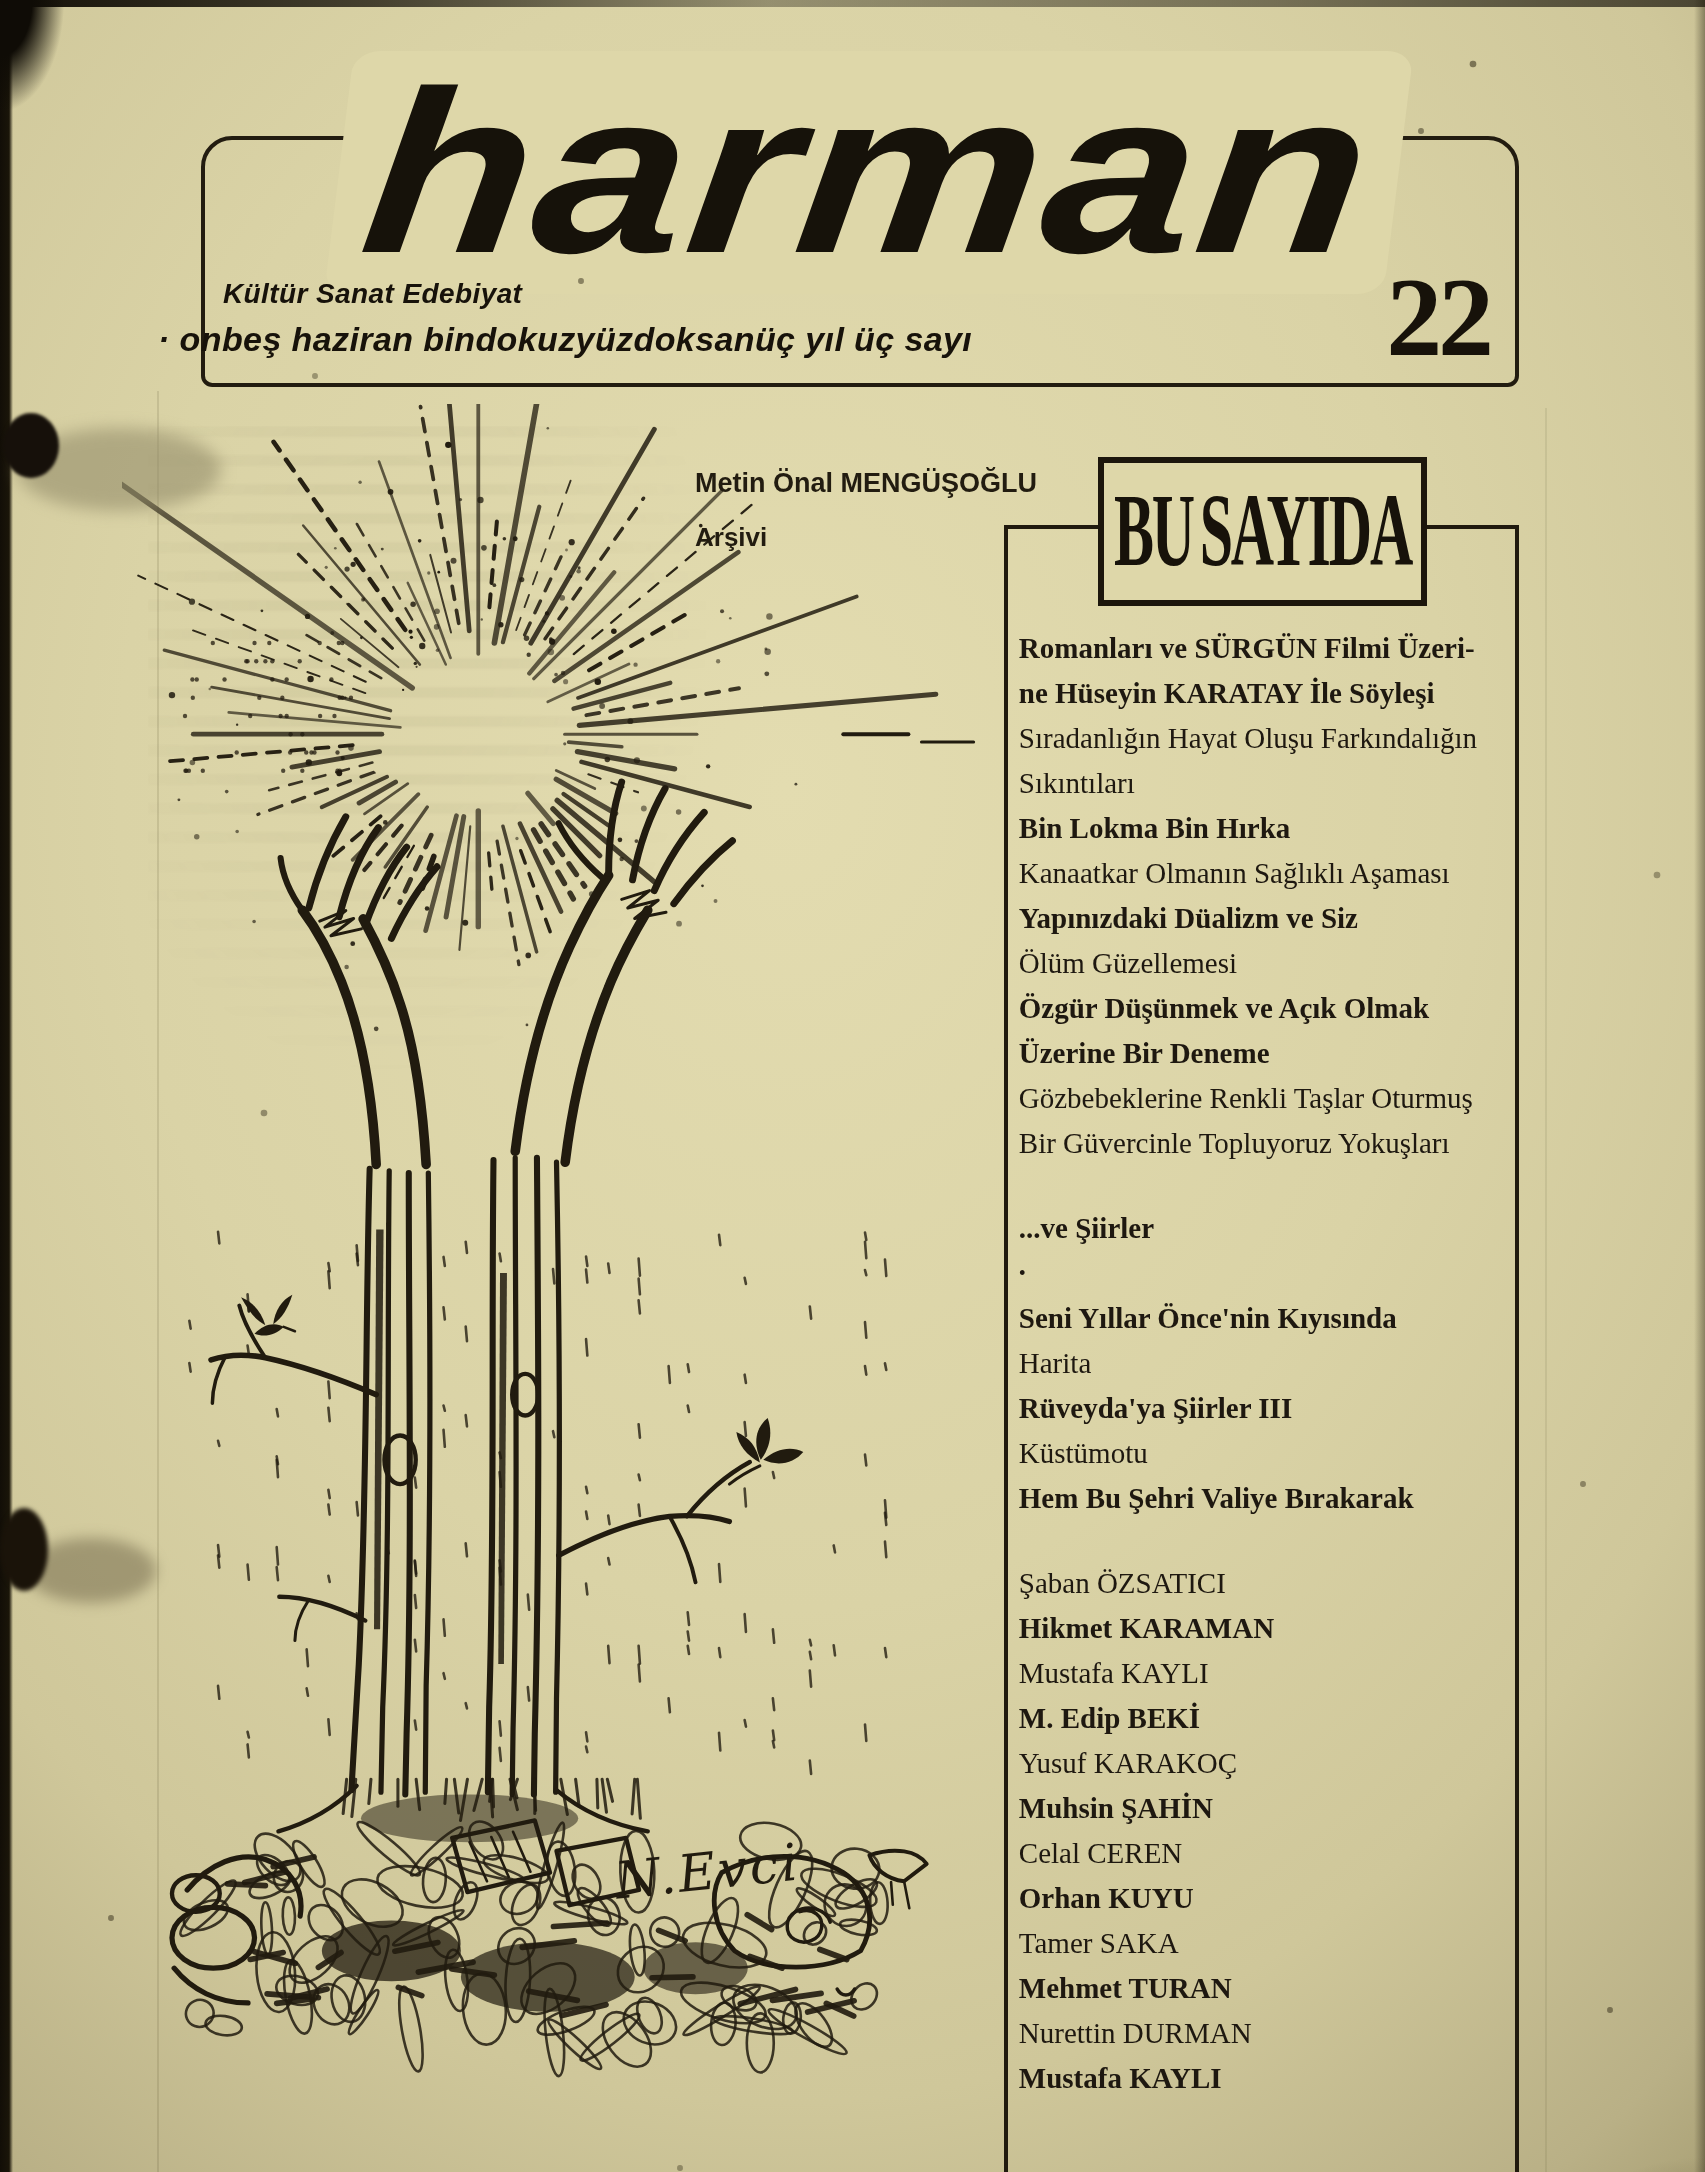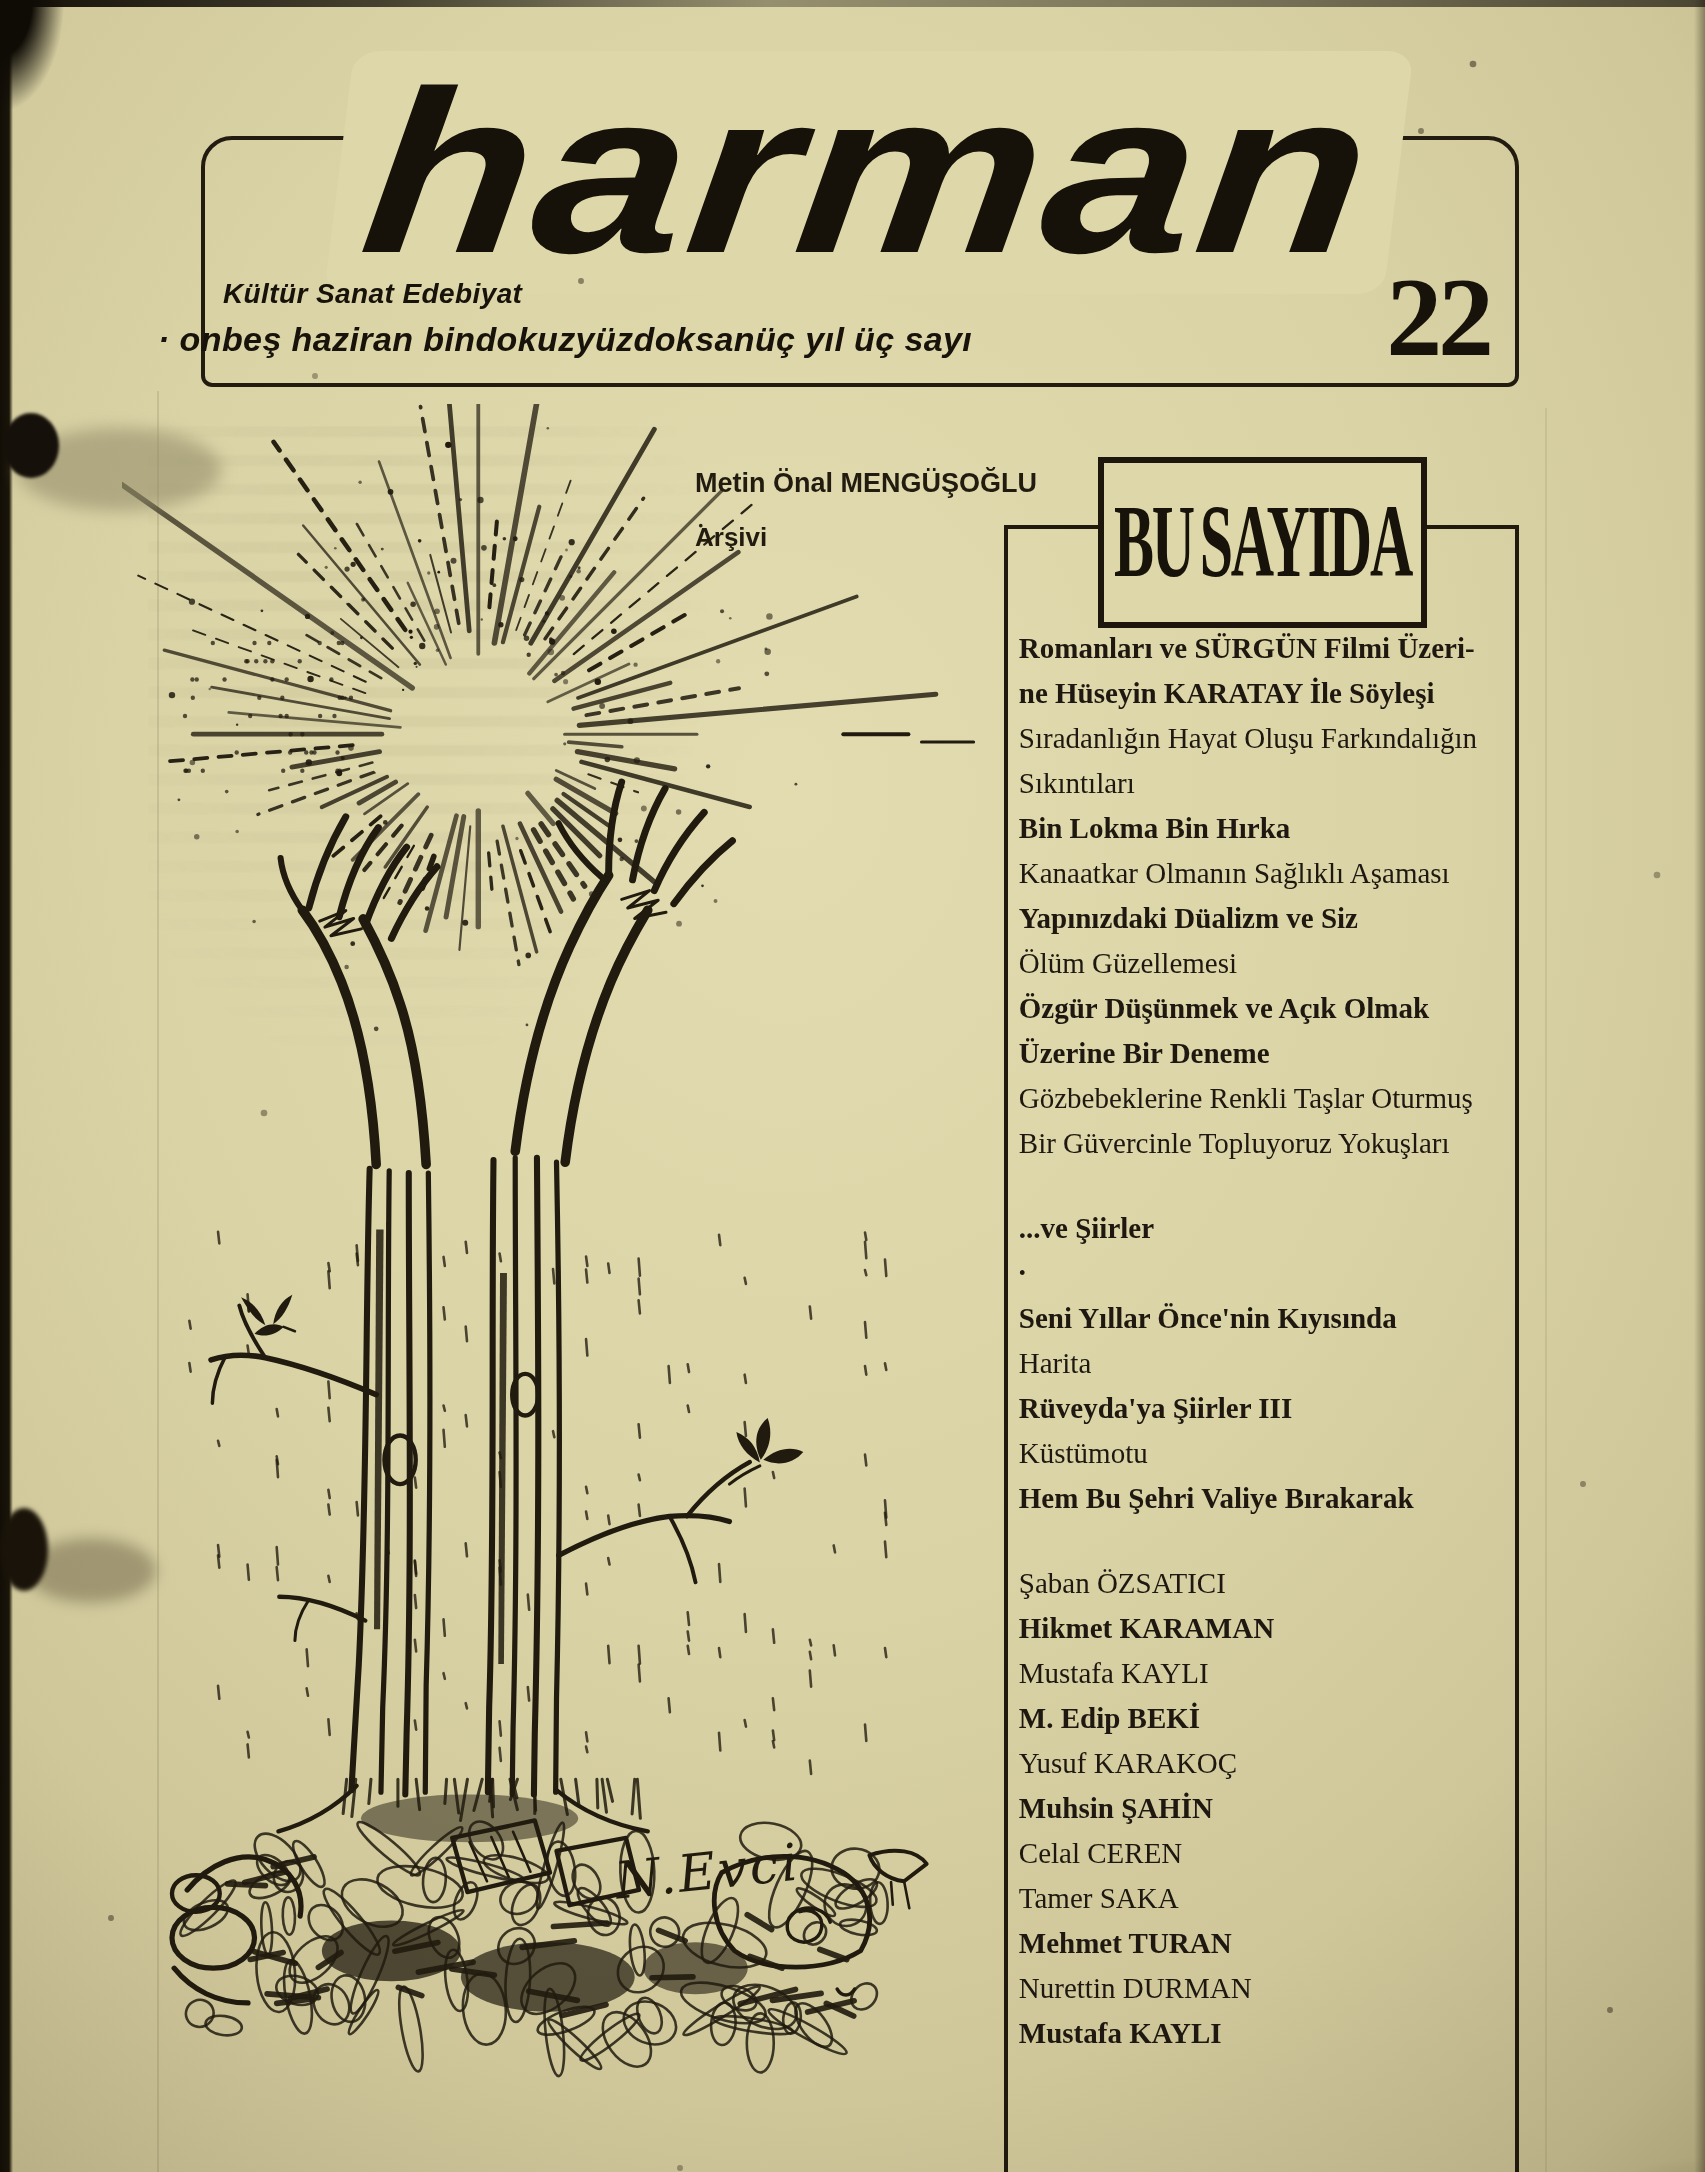--- a/index.html
+++ b/index.html
@@ -72,21 +72,21 @@
   
   .panel{position:absolute;left:1004px;top:525px;width:515px;height:1677px;
     box-sizing:border-box;border:4.8px solid #201a0e;}
   .toc{position:absolute;left:1004px;top:530px;width:515px;box-sizing:border-box;
     padding:96px 22.6px 0 14.8px;
     font-family:"Liberation Serif", serif;font-size:29px;color:#1e1810;}
   .toc-line{height:45px;line-height:45px;white-space:nowrap;}
   .toc-line.bold{font-weight:700;}
   .toc-line.bullet{font-size:20px;padding-right:143px;}
   .toc-line.gap{margin-top:40px;}
-  .bs-box{position:absolute;left:1098px;top:457px;width:329px;height:171px;
+  .bs-box{position:absolute;left:1098px;top:457px;width:329px;height:149px;
     box-sizing:border-box;border:6.5px solid #1c160c;background:#ded7a9;
     display:flex;align-items:center;justify-content:center;}
   .bs-title{font-family:"Liberation Serif", serif;font-weight:700;font-size:60px;
     letter-spacing:-2.2px;word-spacing:-6px;white-space:nowrap;color:#17120a;
     transform:scale(1.0,1.72);}
   
   .art-wrap{position:absolute;left:122px;top:404px;width:869px;height:1738px;}
   #art .s{fill:none;stroke:#211b0f;stroke-linecap:round;stroke-linejoin:round;}
   #art .f{fill:#211b0f;stroke:none;}
   #art text{fill:#211b0f;font-family:"DejaVu Serif", serif;font-style:italic;font-size:118px;letter-spacing:6px;}
@@ -722,20 +722,21 @@
       <div class="toc-line bold">Rüveyda'ya Şiirler III</div>
       <div class="toc-line regular">Küstümotu</div>
       <div class="toc-line bold">Hem Bu Şehri Valiye Bırakarak</div>
       <div class="toc-line regular gap">Şaban ÖZSATICI</div>
       <div class="toc-line bold">Hikmet KARAMAN</div>
       <div class="toc-line regular">Mustafa KAYLI</div>
       <div class="toc-line bold">M. Edip BEKİ</div>
       <div class="toc-line regular">Yusuf KARAKOÇ</div>
       <div class="toc-line bold">Muhsin ŞAHİN</div>
       <div class="toc-line regular">Celal CEREN</div>
+      <div class="toc-line bold">Orhan KUYU</div>
       <div class="toc-line regular">Tamer SAKA</div>
       <div class="toc-line bold">Mehmet TURAN</div>
       <div class="toc-line regular">Nurettin DURMAN</div>
       <div class="toc-line bold">Mustafa KAYLI</div>
     </div>
   <div class="bs-box">
     <div class="bs-title">BU SAYIDA</div>
   </div>
 
   <div class="edge-top"></div>

